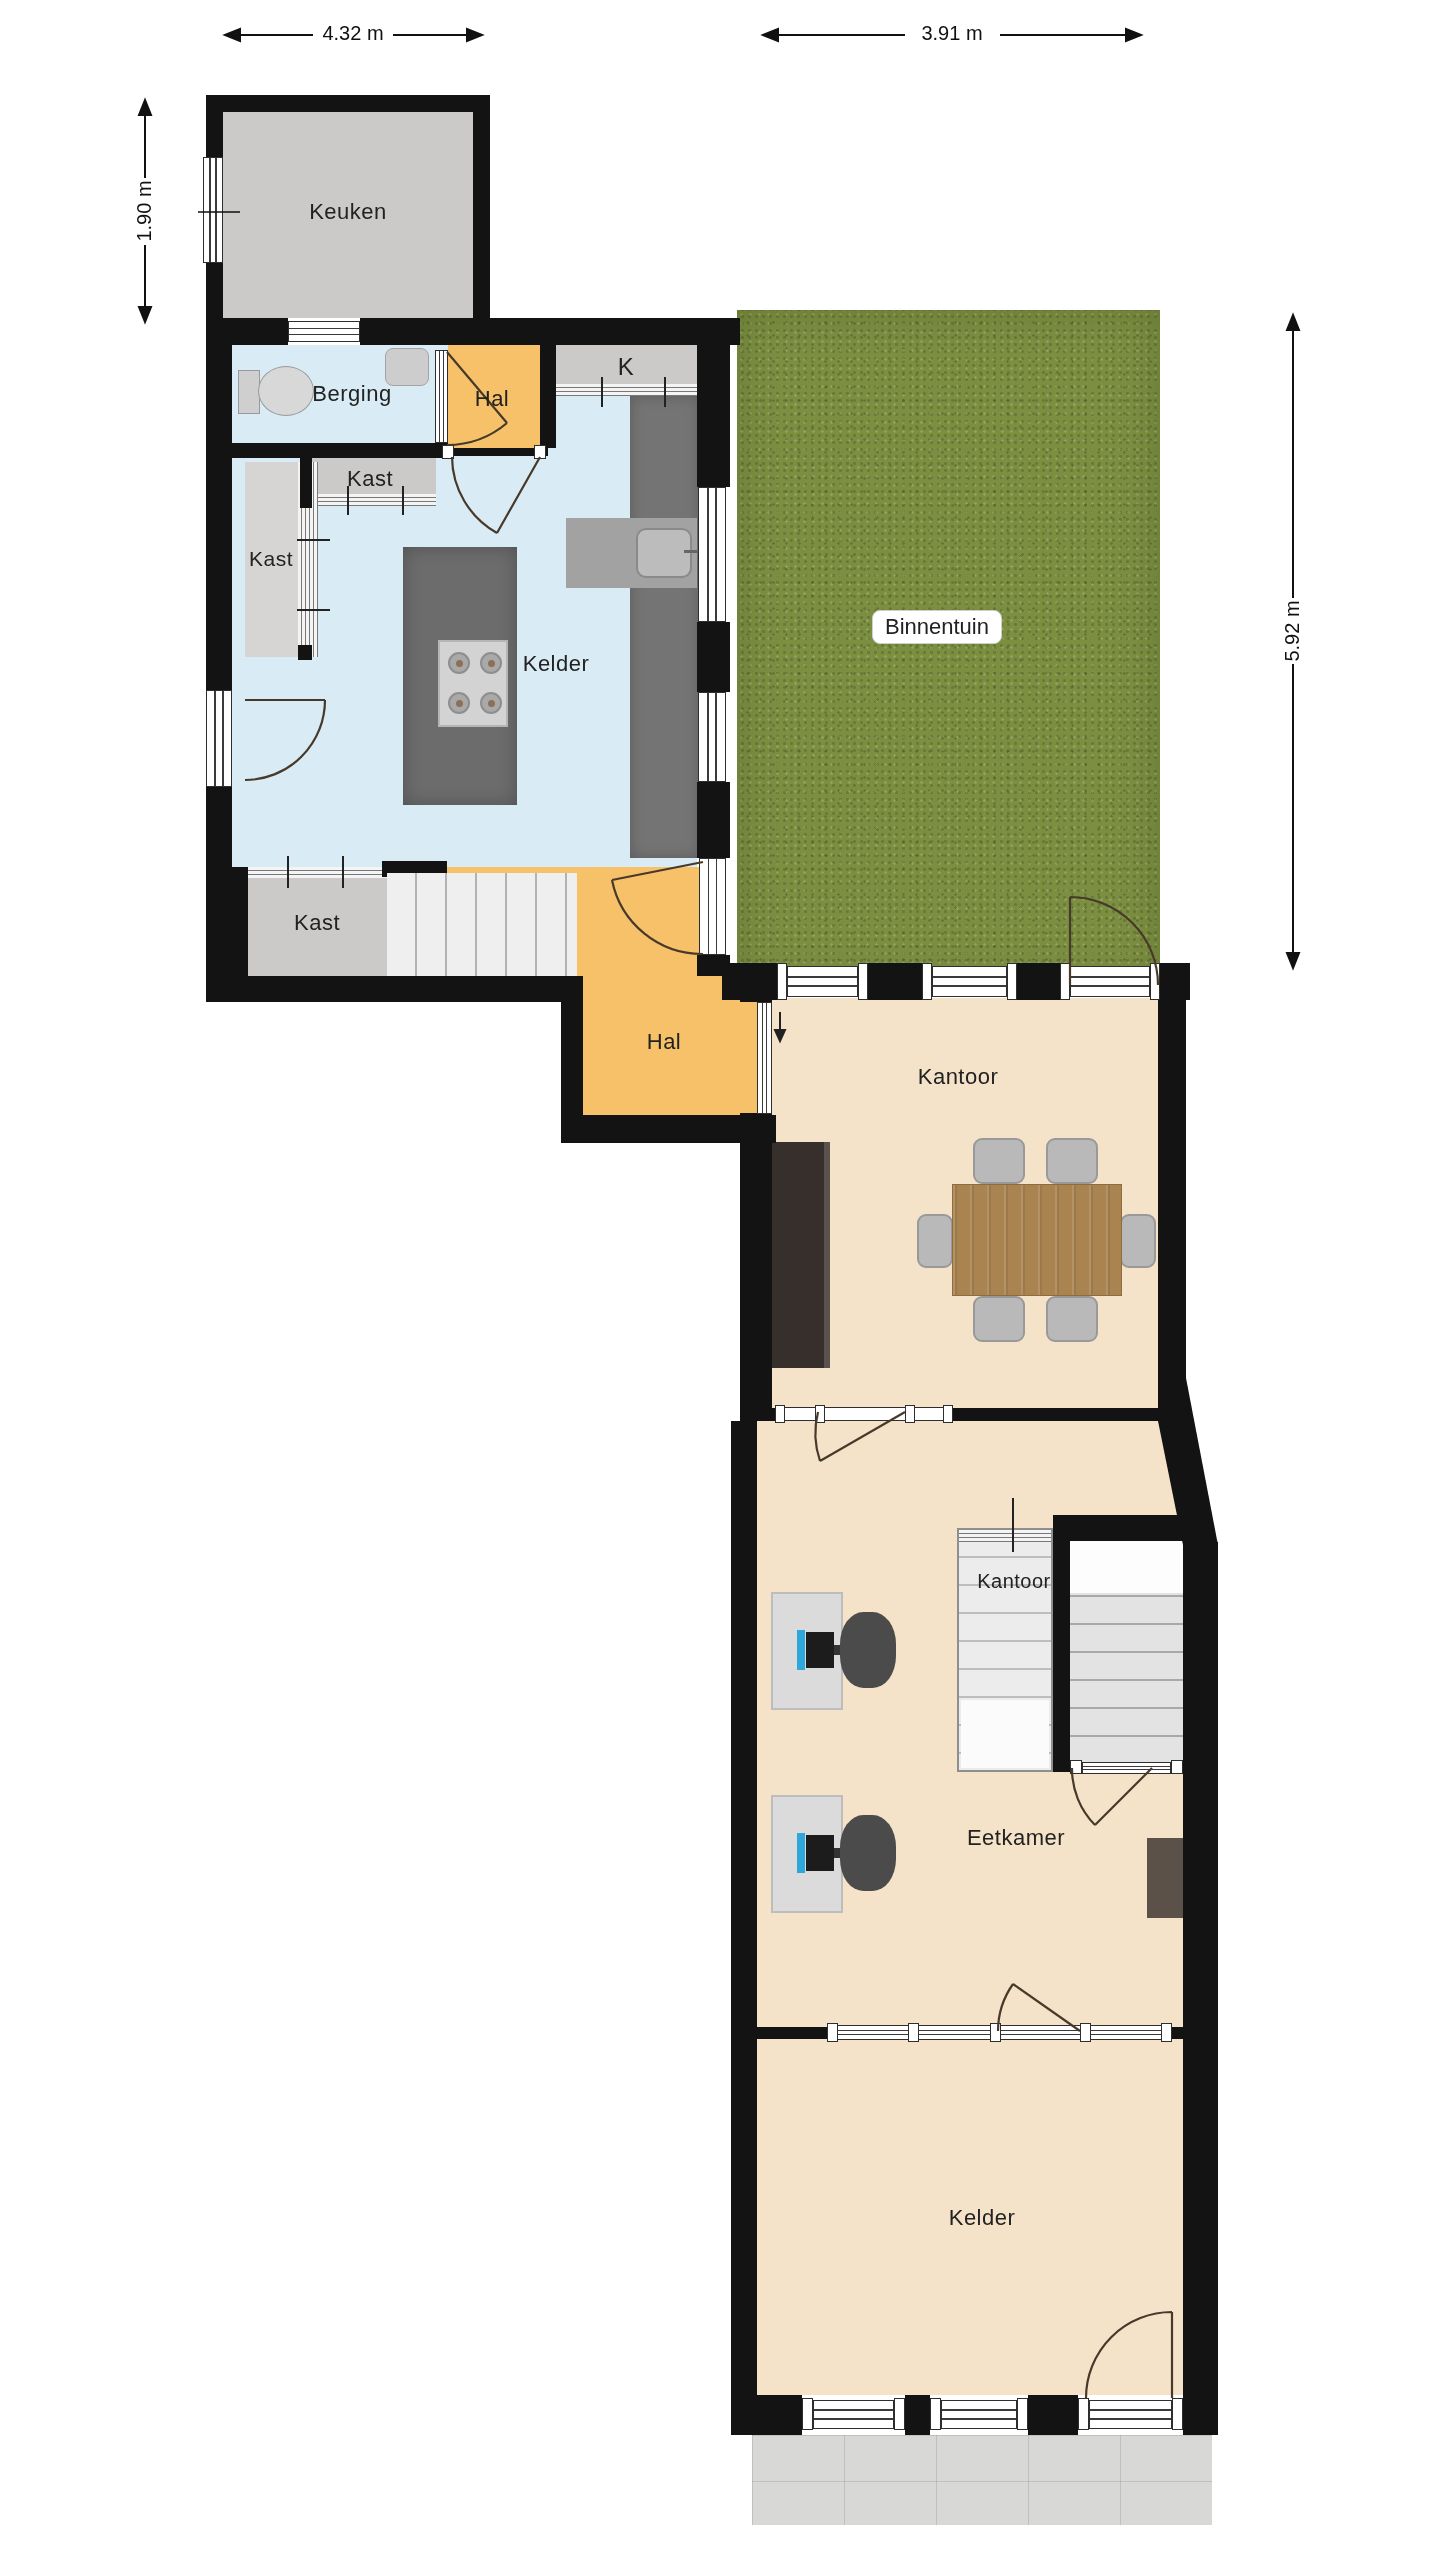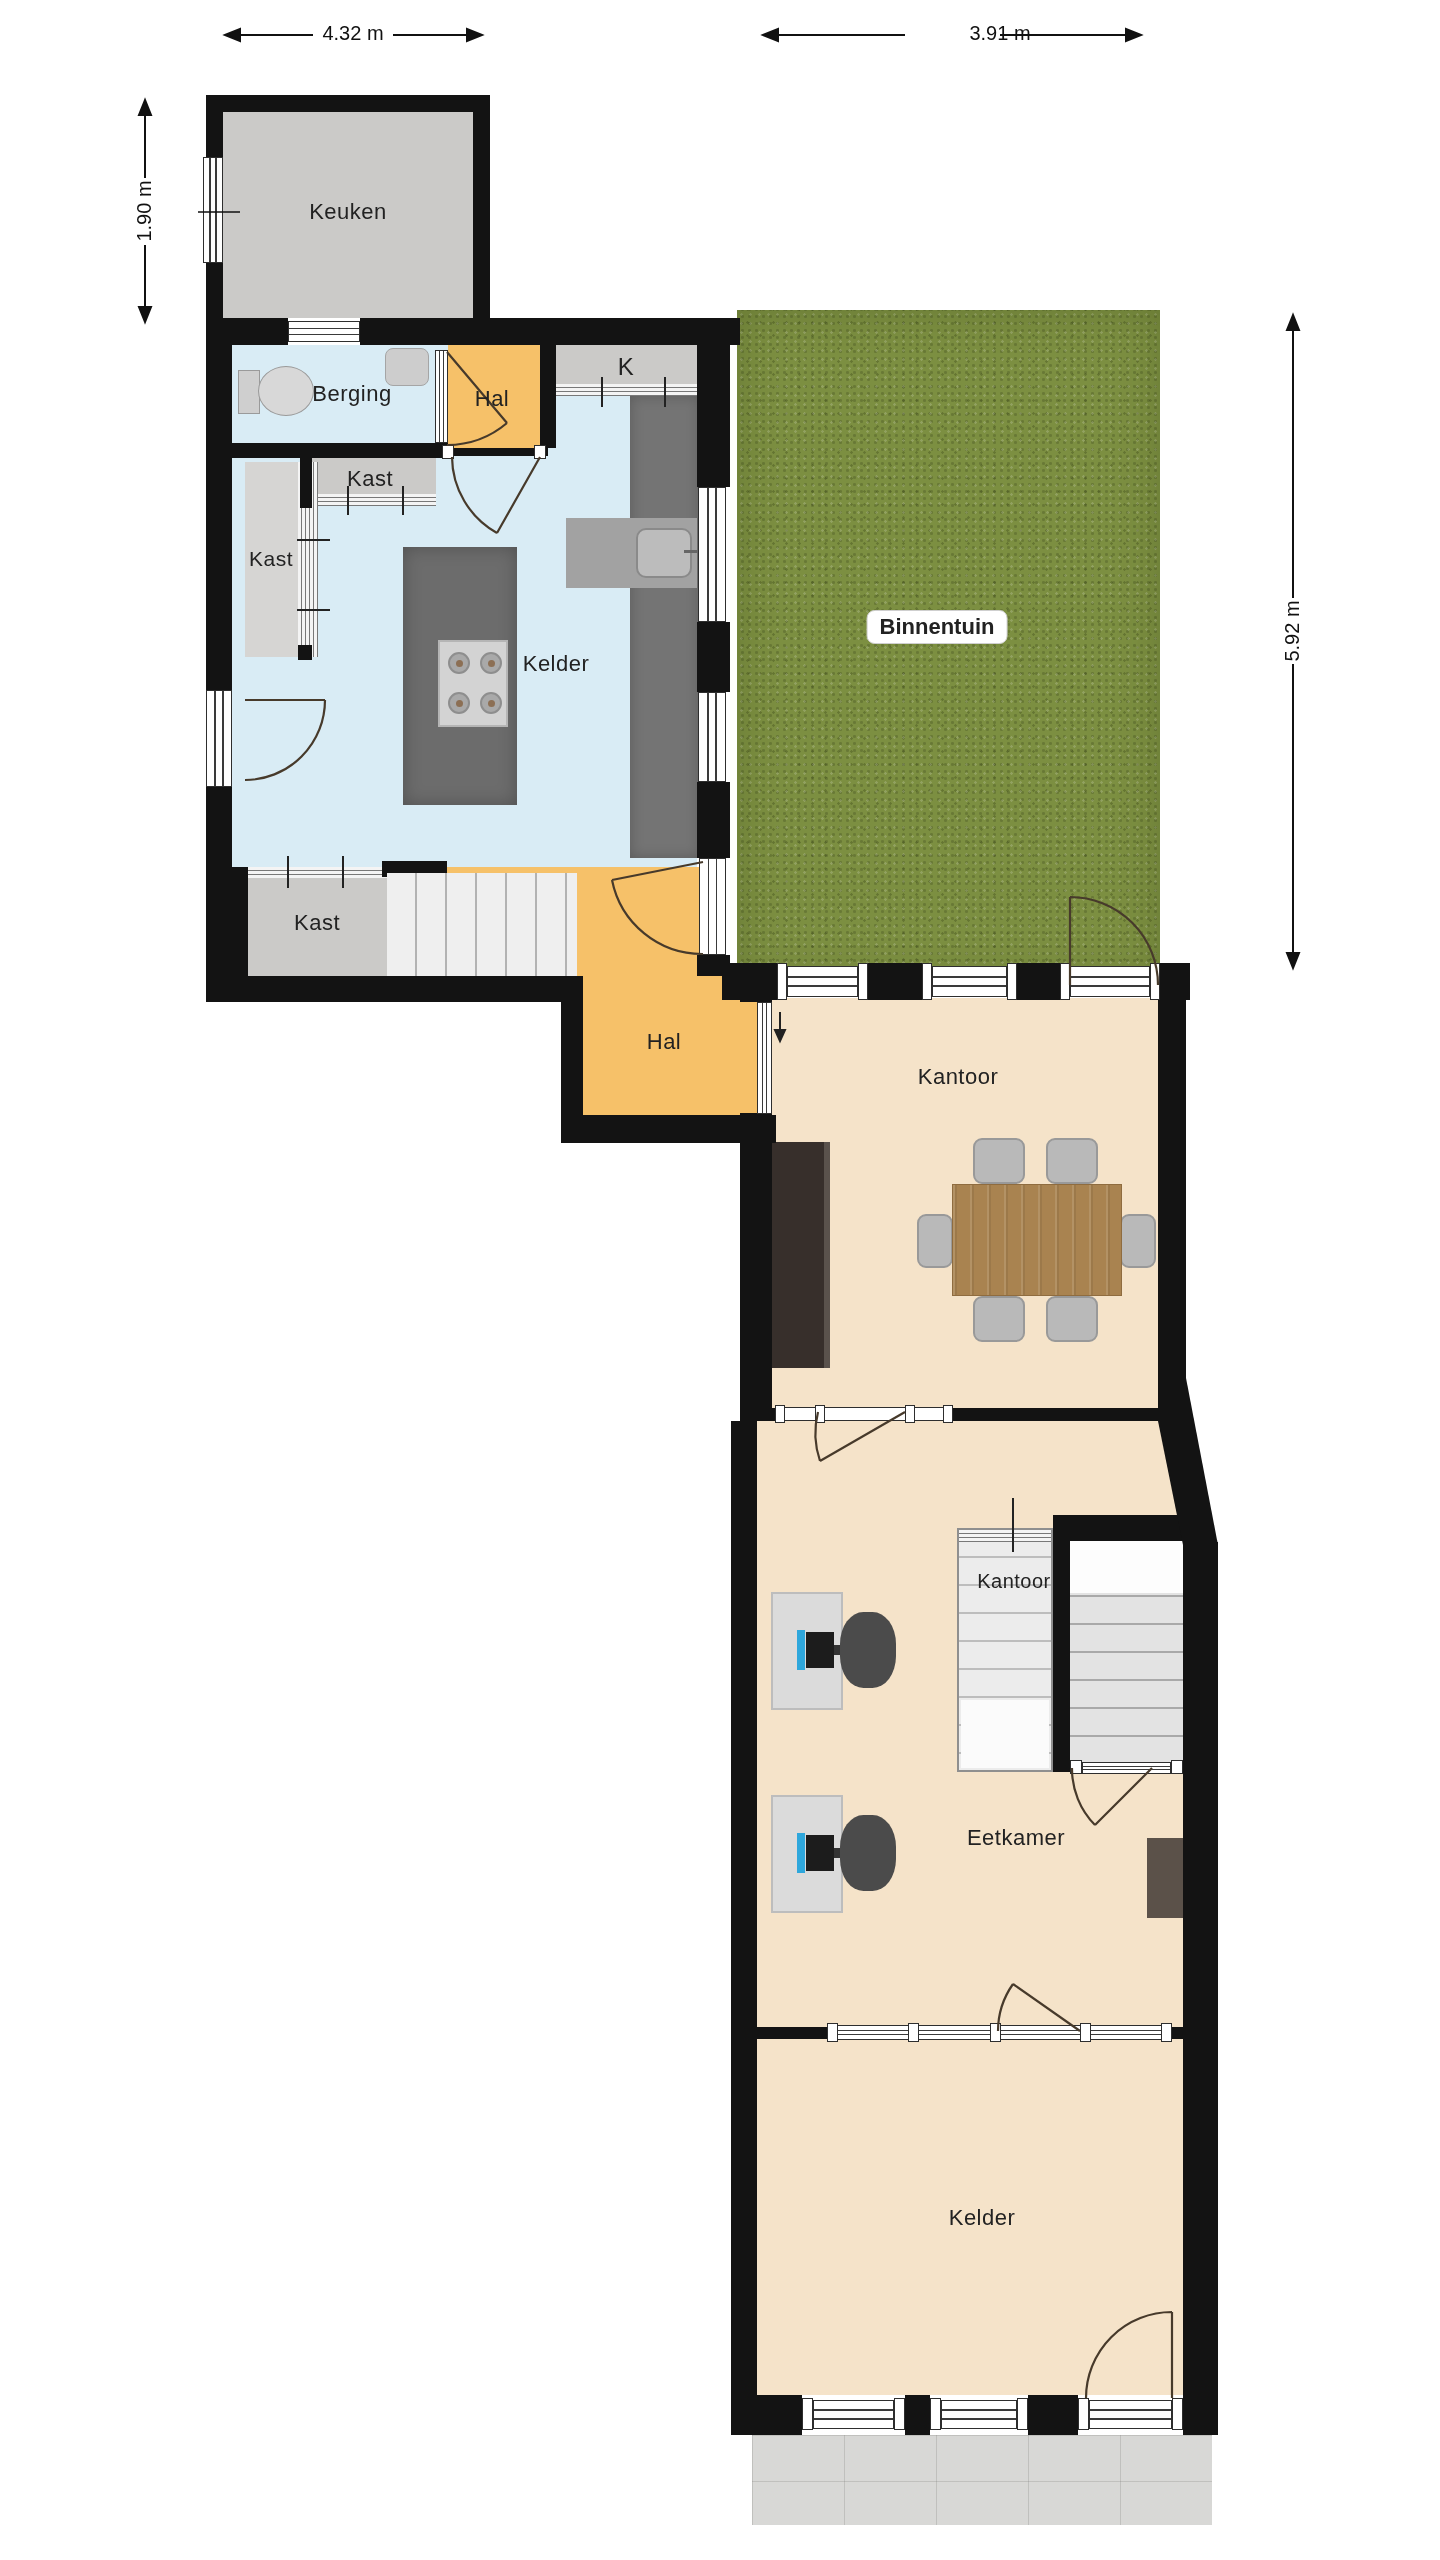--- a/index.html
+++ b/index.html
@@ -29,21 +29,21 @@
            background-image:linear-gradient(to right,rgba(120,120,118,.25) 1px,transparent 1px),
                             linear-gradient(to bottom,rgba(120,120,118,.25) 1px,transparent 1px);
            background-size:92px 46px;}
   .chair{position:absolute;background:#b9b9b9;border:2px solid #999;box-sizing:border-box;border-radius:9px;}
   .ochair{position:absolute;background:#4b4b4b;border-radius:42%;}
   .desk{position:absolute;background:#dbdbdb;border:2px solid #bdbdbd;box-sizing:border-box;}
   .treads-v{position:absolute;background:repeating-linear-gradient(to right,#efefef 0 28px,#b2b2b2 28px 30px);}
   .treads-h{position:absolute;background:repeating-linear-gradient(to bottom,#e3e3e3 0 26px,#a9a9a9 26px 28px);}
   svg{position:absolute;left:0;top:0;}
   .chip{position:absolute;transform:translate(-50%,-50%);background:#fff;border:1px solid #cfcfcf;
-        border-radius:8px;padding:3px 12px;font-size:22px;color:#222;font-weight:bold;}
+        border-radius:8px;padding:3px 12px;font-size:22px;color:#222;}
 </style>
 </head>
 <body>
 
 <div id="plan">
 
   <div class="room" style="left:223px;top:112px;width:250px;height:206px;background:var(--room_gray);"></div>
   <div class="room" style="left:232px;top:345px;width:465px;height:522px;background:var(--room_blue);"></div>
   <div class="room" style="left:448px;top:345px;width:92px;height:103px;background:var(--room_orange);"></div>
   <div class="room" style="left:556px;top:345px;width:141px;height:39px;background:var(--room_gray);"></div>
@@ -269,17 +269,17 @@
   <div class="lbl" style="left:556px;top:664px;">Kelder</div>
   <div class="chip" style="left:937px;top:627px;">Binnentuin</div>
   <div class="lbl" style="left:317px;top:923px;">Kast</div>
   <div class="lbl" style="left:664px;top:1042px;">Hal</div>
   <div class="lbl" style="left:958px;top:1077px;">Kantoor</div>
   <div class="lbl" style="left:1014px;top:1581px;font-size:20px;">Kantoor</div>
   <div class="lbl" style="left:1016px;top:1838px;">Eetkamer</div>
   <div class="lbl" style="left:982px;top:2218px;">Kelder</div>
 
   <div class="dimlbl" style="left:353px;top:33px;">4.32 m</div>
-  <div class="dimlbl" style="left:952px;top:33px;margin-left:48px;">3.91 m</div>
+  <div class="dimlbl" style="left:952px;top:33px;">3.91 m</div>
   <div class="dimlbl vert" style="left:144px;top:211px;">1.90 m</div>
   <div class="dimlbl vert" style="left:1292px;top:631px;">5.92 m</div>
 
 </div>
 
 </body></html>

